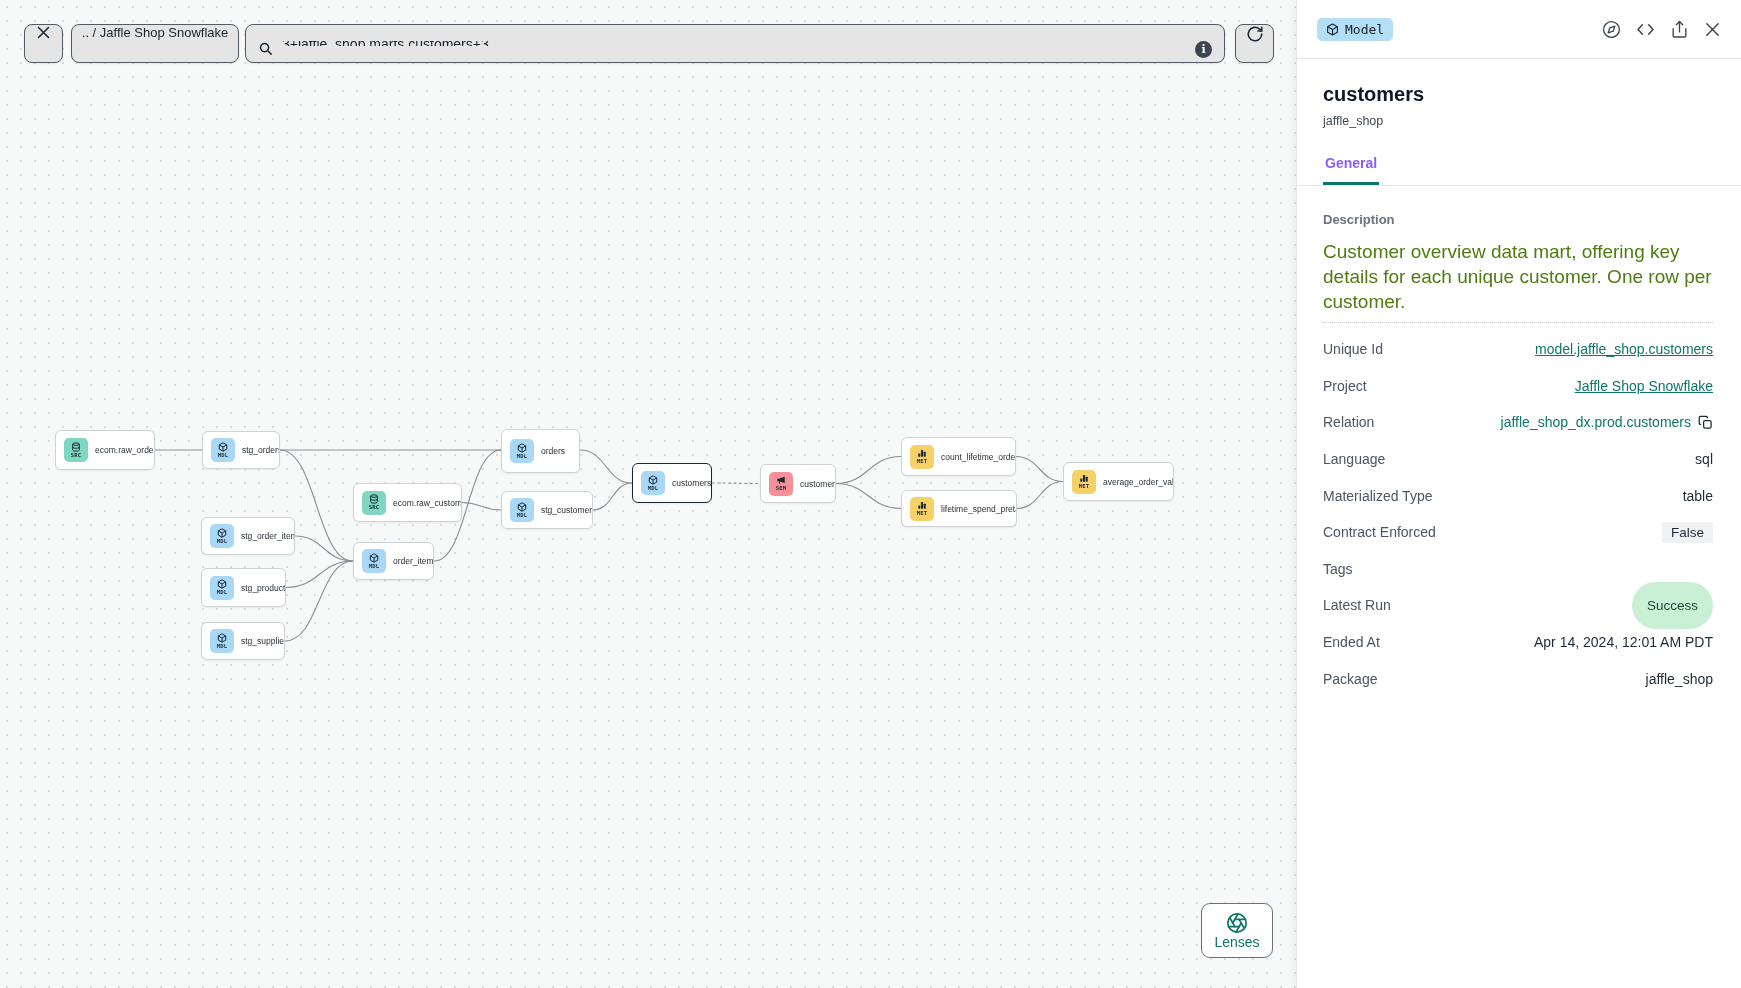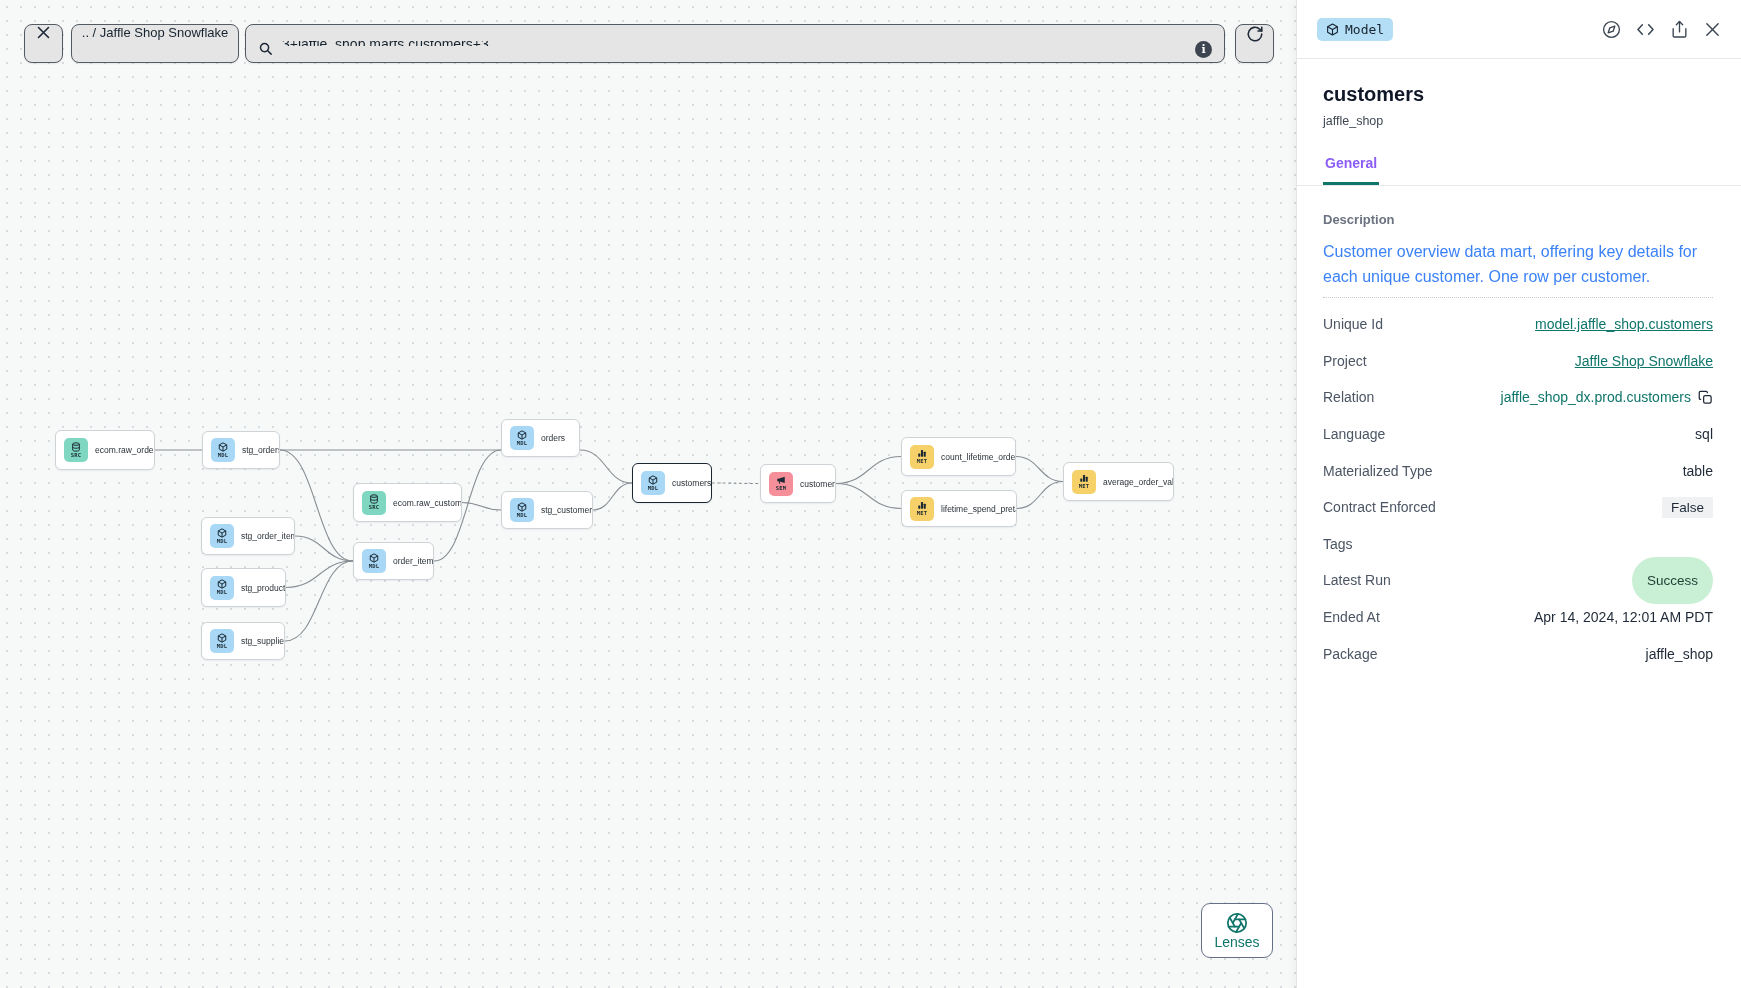--- a/index.html
+++ b/index.html
@@ -90,21 +90,21 @@
   .panel-subtitle { margin-top:8px; font-size:12.5px; color:#3f4854; }
 
   .tabbar { margin-top:27px; padding:0 26px; border-bottom:1px solid #e6e8ea; display:flex; }
   .tab {
     font-size:14px; font-weight:bold; color:#8b5cf6; padding:0 2px 11px 2px;
     border-bottom:3px solid #0e756a; cursor:pointer;
   }
 
   .panel-body { padding:0 28px 0 26px; }
   .desc-label { margin-top:26px; font-size:13px; font-weight:bold; color:#6b7280; }
-  .desc-text  { margin-top:12px; font-size:16px; line-height:25px; color:#3b82f6; }
+  .desc-text  { margin-top:12px; font-size:19px; line-height:25px; color:#4d7c0f; }
   .dotted-hr  { margin-top:8px; border:none; border-top:1px dotted #c9cdd2; }
 
   .field-row { height:36.6px; display:flex; align-items:center; justify-content:space-between; }
   .field-row:first-child { margin-top:8px; }
   .field-label { font-size:14px; color:#4b5563; }
   .field-value { font-size:14px; color:#1f2937; display:flex; align-items:center; gap:7px; }
   .field-value.link a { color:#0e756a; text-decoration:underline; cursor:pointer; }
   .field-value.teal-copy { color:#0e756a; }
   .copy-icon { display:flex; color:#1f2937; cursor:pointer; }
   .chip { background:#eff1f3; border-radius:0; padding:3px 9px; font-size:13.5px; color:#1f2937; }
@@ -216,21 +216,21 @@
             <svg width="10" height="10" viewBox="0 0 24 24" fill="none" stroke="#1d2a33" stroke-width="2.4" stroke-linejoin="round">
               <path d="M12 2 21 7v10l-9 5-9-5V7Z"></path>
               <path d="M3 7l9 5 9-5"></path>
               <path d="M12 12v10"></path>
             </svg>
           </span>
           <span class="code">MDL</span>
         </span>
         <span class="node-label">order_items</span>
       </div>
-      <div class="dag-node" style="left: 501px; top: 419px; width: 79px; height: 38px;">
+      <div class="dag-node" style="left: 501px; top: 429px; width: 79px; height: 44px;">
         <span class="node-badge" style="background: rgb(168, 216, 246);">
           <span style="display: flex;">
             <svg width="10" height="10" viewBox="0 0 24 24" fill="none" stroke="#1d2a33" stroke-width="2.4" stroke-linejoin="round">
               <path d="M12 2 21 7v10l-9 5-9-5V7Z"></path>
               <path d="M3 7l9 5 9-5"></path>
               <path d="M12 12v10"></path>
             </svg>
           </span>
           <span class="code">MDL</span>
         </span>

